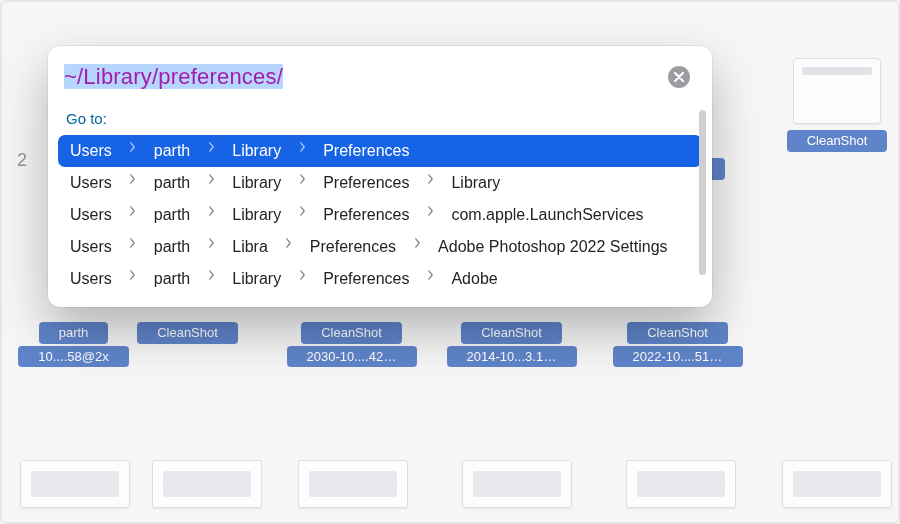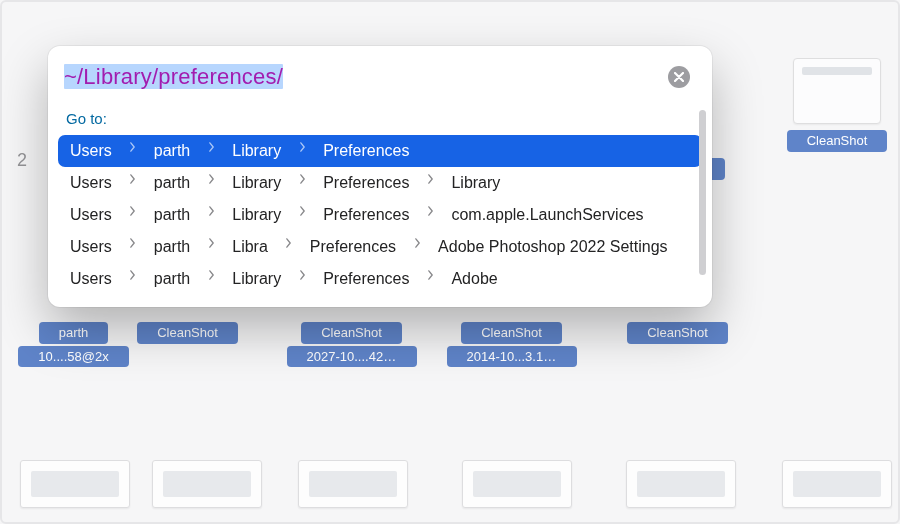--- a/index.html
+++ b/index.html
@@ -175,28 +175,29 @@
   <div id="row-labels-holder">
       <div class="icon-item" style="top: 320px; left: -6px; width: 155px;">
         <span class="label">parth</span>
         <span class="label line2">10....58@2x</span>
       </div>
       <div class="icon-item" style="top: 320px; left: 108px; width: 155px;">
         <span class="label">CleanShot</span>
       </div>
       <div class="icon-item" style="top: 320px; left: 272px; width: 155px;">
         <span class="label">CleanShot</span>
-        <span class="label line2">2027-10....42@2x</span>
+        <span class="label line2">2030-10....42@2x</span>
       </div>
       <div class="icon-item" style="top: 320px; left: 432px; width: 155px;">
         <span class="label">CleanShot</span>
         <span class="label line2">2014-10...3.17@2x</span>
       </div>
       <div class="icon-item" style="top: 320px; left: 598px; width: 155px;">
         <span class="label">CleanShot</span>
+        <span class="label line2">2022-10....51@2x</span>
       </div>
     </div>
 
   <div id="bottom-thumbs-holder">
       <div class="bottom-thumb" style="left: 18px; top: 458px;">
         <div class="inner"></div>
       </div>
       <div class="bottom-thumb" style="left: 150px; top: 458px;">
         <div class="inner"></div>
       </div>

